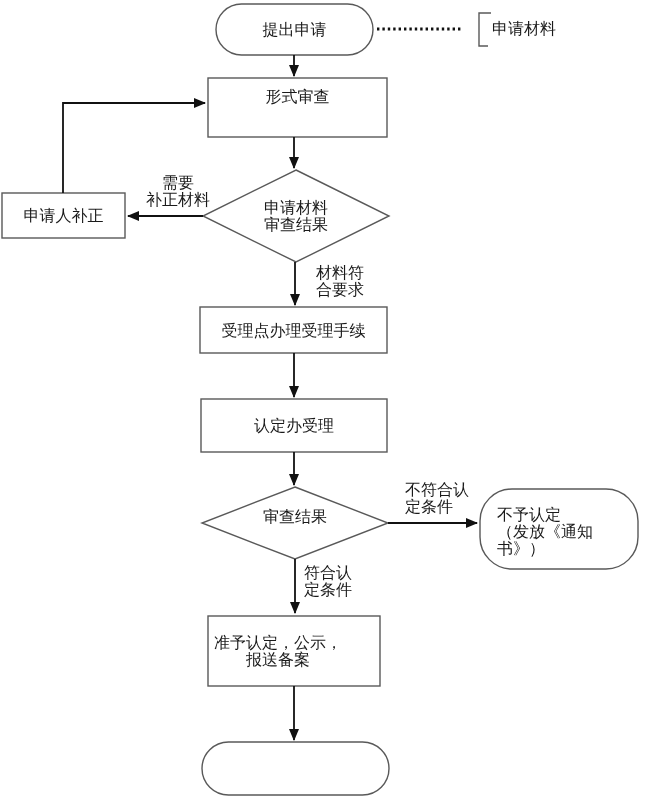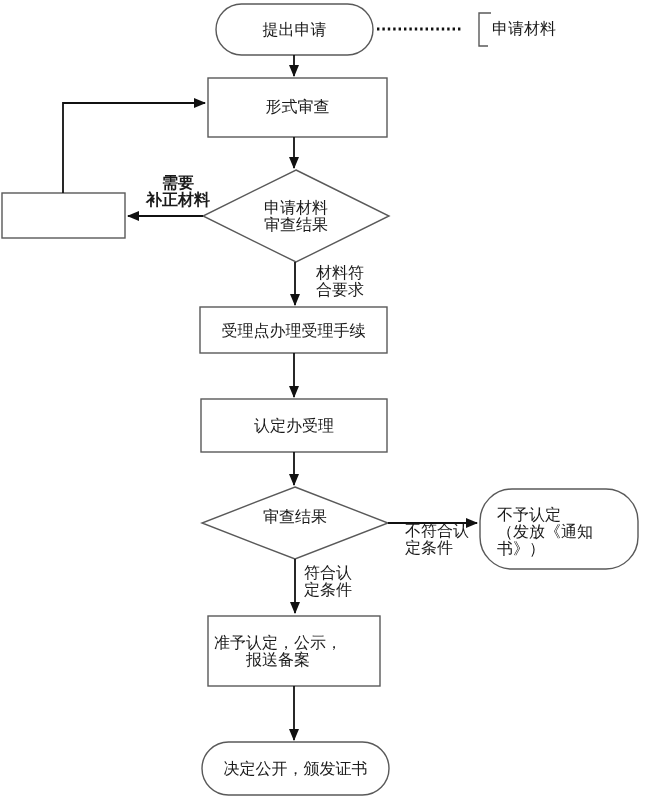--- a/index.html
+++ b/index.html
@@ -102,45 +102,45 @@
 
     <line x1="294" y1="686" x2="294" y2="740" stroke="#111111" stroke-width="1.8" marker-end="url(#arrow)"></line>
 
     <rect x="202" y="742" width="187" height="53" rx="26.5" fill="#ffffff" stroke="#595959" stroke-width="1.4"></rect>
   </svg>
 
   <div class="lbl center" style="left:216px; top:4px; width:157px; height:51px;">提出申请</div>
 
   <div class="lbl" style="left:492px; top:20px;">申请材料</div>
 
-  <div class="lbl topcenter" style="left:208px; top:78px; width:179px; height:59px; padding-top:20px; box-sizing:border-box;">形式审查</div>
+  <div class="lbl topcenter" style="left:208px; top:78px; width:179px; height:59px; padding-top:10px; box-sizing:border-box;">形式审查</div>
 
   <div class="lbl center" style="left:203px; top:170px; width:186px; height:92px;">申请材料
 审查结果</div>
 
+  <div class="lbl center" style="left:2px; top:193px; width:123px; height:45px;">申请人补正</div>
 
   <div class="lbl center" style="left:201px; top:399px; width:186px; height:53px;">认定办受理</div>
 
   <div class="lbl center" style="left:200px; top:307px; width:187px; height:46px;">受理点办理受理手续</div>
 
   <div class="lbl tac" style="left:202px; top:508px; width:186px;">审查结果</div>
 
   <div class="lbl vcenter-left" style="left:497px; top:489px; width:140px; height:84px;">不予认定
 （发放《通知书》）</div>
 
   <div class="lbl center" style="left:208px; top:616px; width:140px; height:70px;">准予认定，公示，
 报送备案</div>
 
-  <div class="lbl center" style="left:202px; top:742px; width:187px; height:53px;">决定公开，颁发证书</div>
 
-  <div class="lbl tac" style="left:133px; top:174px; width:90px;font-weight:bold;">需要
+  <div class="lbl tac" style="left:133px; top:174px; width:90px;">需要
 补正材料</div>
 
   <div class="lbl tac" style="left:316px; top:264px; width:48px;">材料符
 合要求</div>
 
-  <div class="lbl" style="left:405px; top:481px;margin-top:41px;">不符合认
+  <div class="lbl" style="left:405px; top:481px;">不符合认
 定条件</div>
 
   <div class="lbl" style="left:304px; top:564px;">符合认
 定条件</div>
 
 </div>
 
 </body></html>

